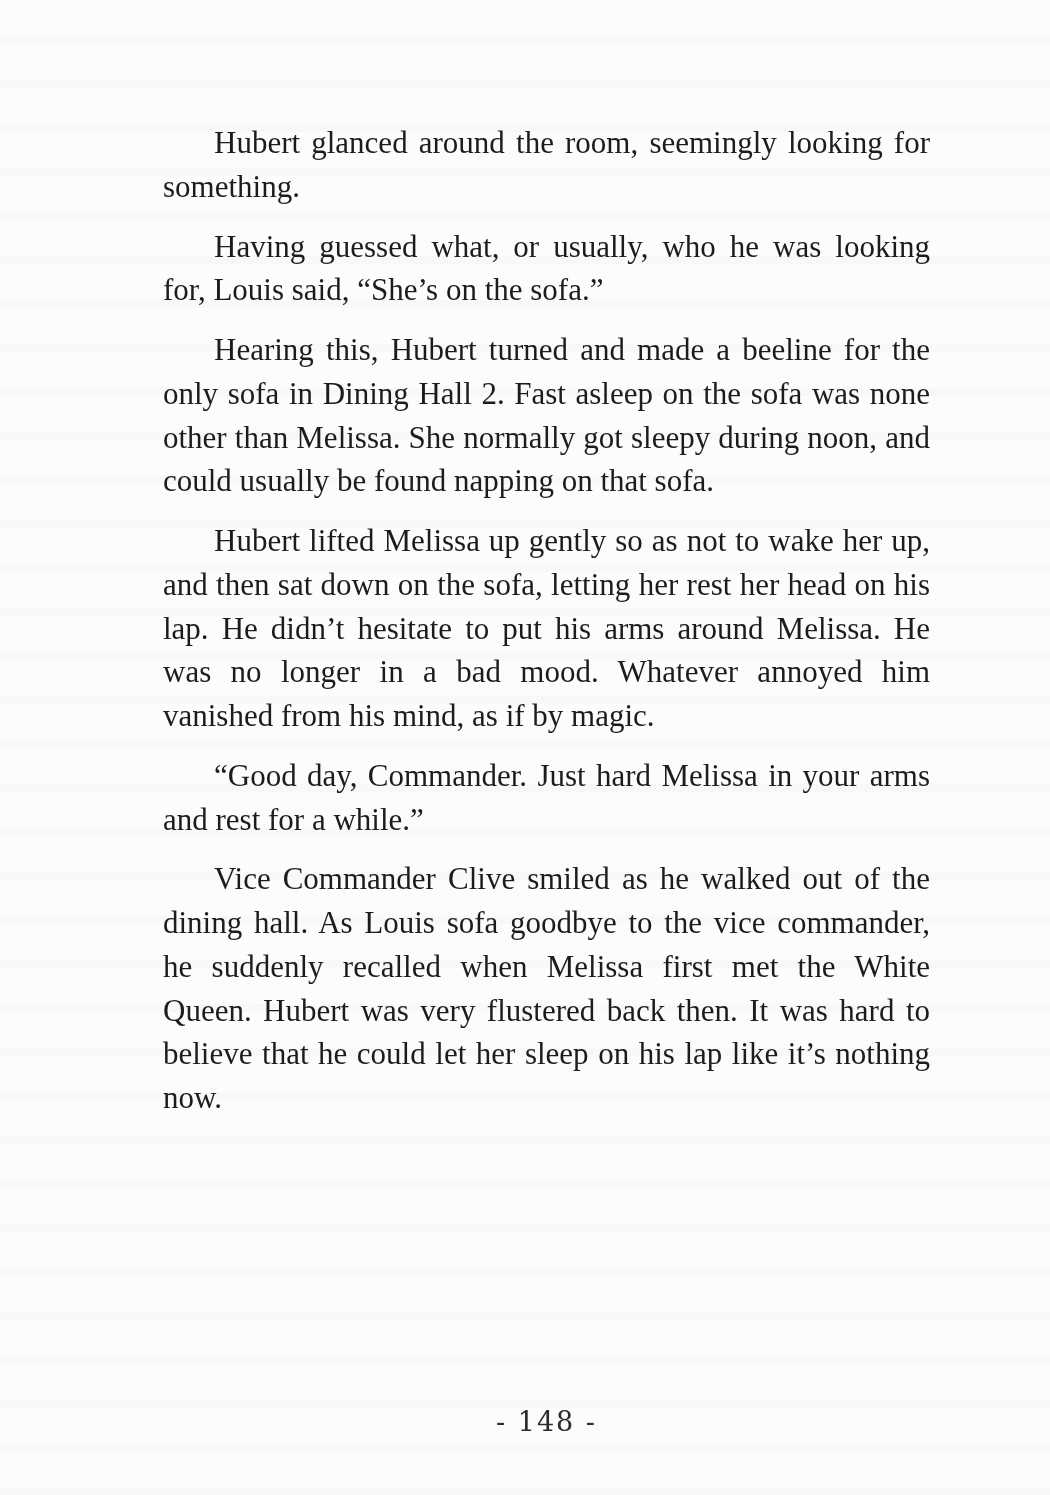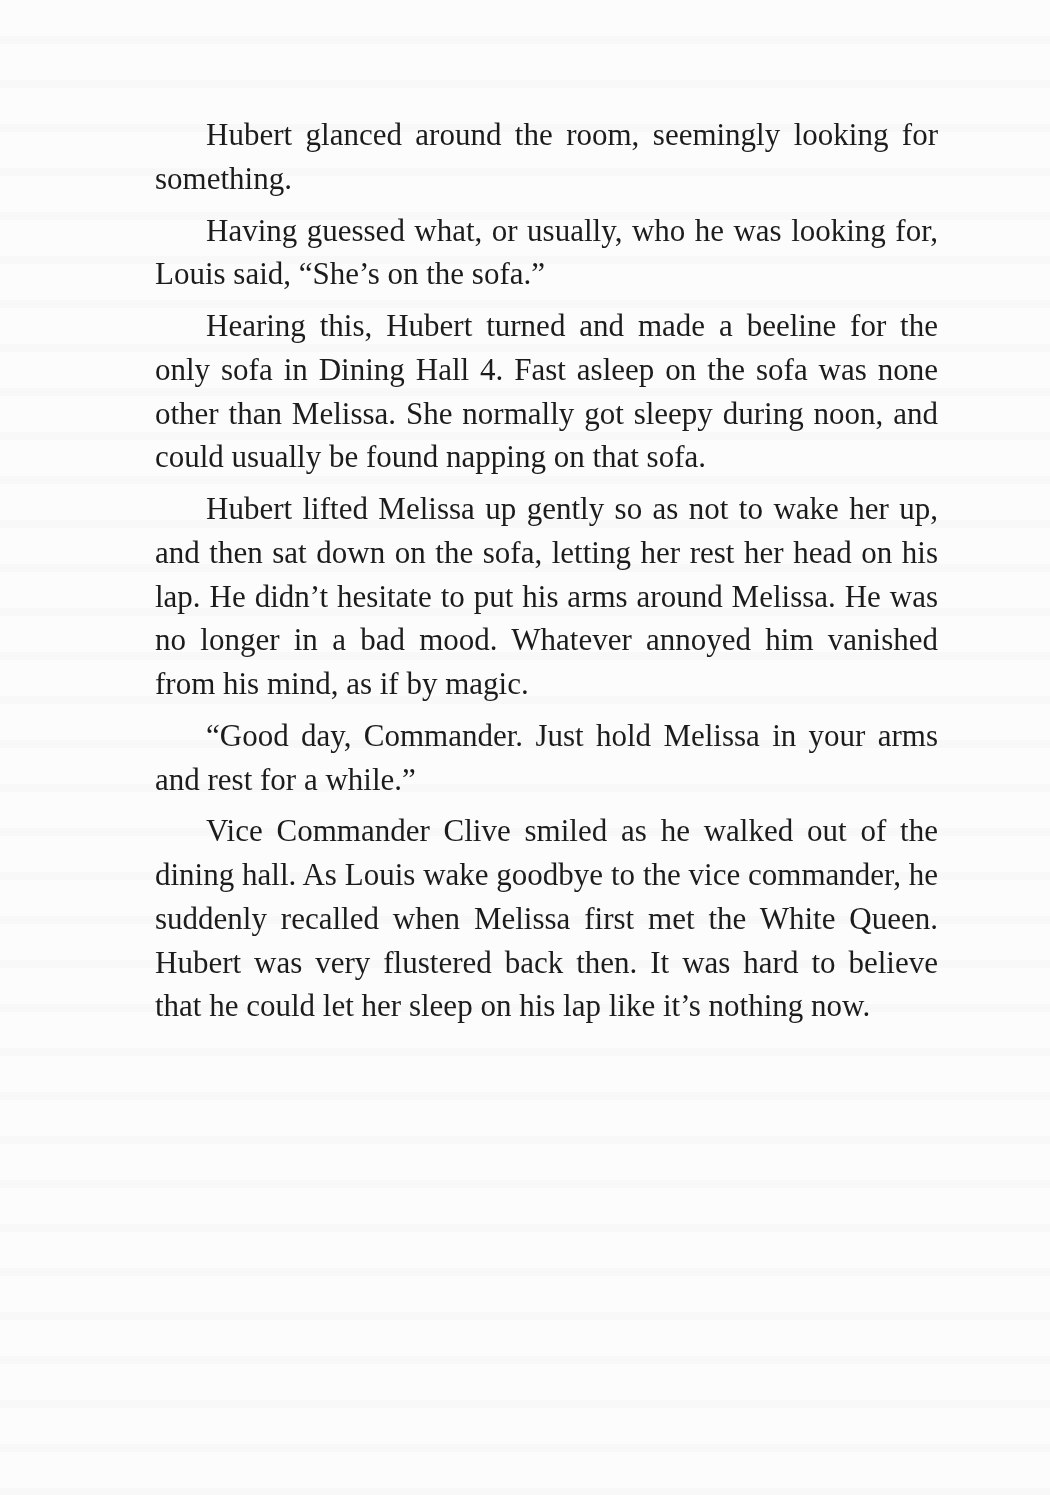--- a/index.html
+++ b/index.html
@@ -31,21 +31,21 @@
     top: 105px;
     left: 147px;
     width: 799px;
     color: #1c1c1c;
     font-size: 31px;
     line-height: 43.75px;
     text-align: justify;
     text-justify: inter-word;
   }
   .text-block p {
-    margin: 8px;
+    margin: 16px;
     padding: 0;
     text-indent: 51px;
   }
   .footer {
     position: absolute;
     top: 1406px;
     left: 147px;
     width: 799px;
     text-align: center;
   }
@@ -56,18 +56,21 @@
     letter-spacing: 2px;
   }
 </style>
 </head>
 <body>
 
 <div class="page">
   <div class="text-block">
     <p>Hubert glanced around the room, seemingly looking for something.</p>
     <p>Having guessed what, or usually, who he was looking for, Louis said, “She’s on the sofa.”</p>
-    <p>Hearing this, Hubert turned and made a beeline for the only sofa in Dining Hall 4. Fast asleep on the sofa was none other than Melissa. She normally got sleepy during noon, and could usually be found napping on that sofa.</p>
+    <p>Hearing this, Hubert turned and made a beeline for the only sofa in Dining Hall 2. Fast asleep on the sofa was none other than Melissa. She normally got sleepy during noon, and could usually be found napping on that sofa.</p>
     <p>Hubert lifted Melissa up gently so as not to wake her up, and then sat down on the sofa, letting her rest her head on his lap. He didn’t hesitate to put his arms around Melissa. He was no longer in a bad mood. Whatever annoyed him vanished from his mind, as if by magic.</p>
-    <p>“Good day, Commander. Just hold Melissa in your arms and rest for a while.”</p>
-    <p>Vice Commander Clive smiled as he walked out of the dining hall. As Louis wake goodbye to the vice commander, he suddenly recalled when Melissa first met the White Queen. Hubert was very flustered back then. It was hard to believe that he could let her sleep on his lap like it’s nothing now.</p>
+    <p>“Good day, Commander. Just hard Melissa in your arms and rest for a while.”</p>
+    <p>Vice Commander Clive smiled as he walked out of the dining hall. As Louis sofa goodbye to the vice commander, he suddenly recalled when Melissa first met the White Queen. Hubert was very flustered back then. It was hard to believe that he could let her sleep on his lap like it’s nothing now.</p>
+  </div>
+  <div class="footer">
+    <span class="page-number">- 148 -</span>
   </div>
 </div>
 
 </body></html>

